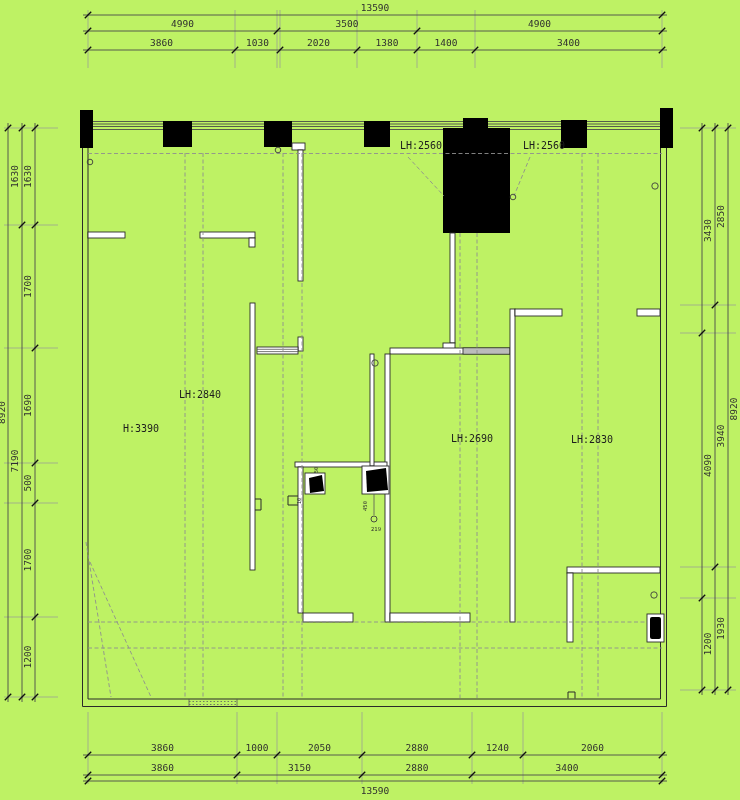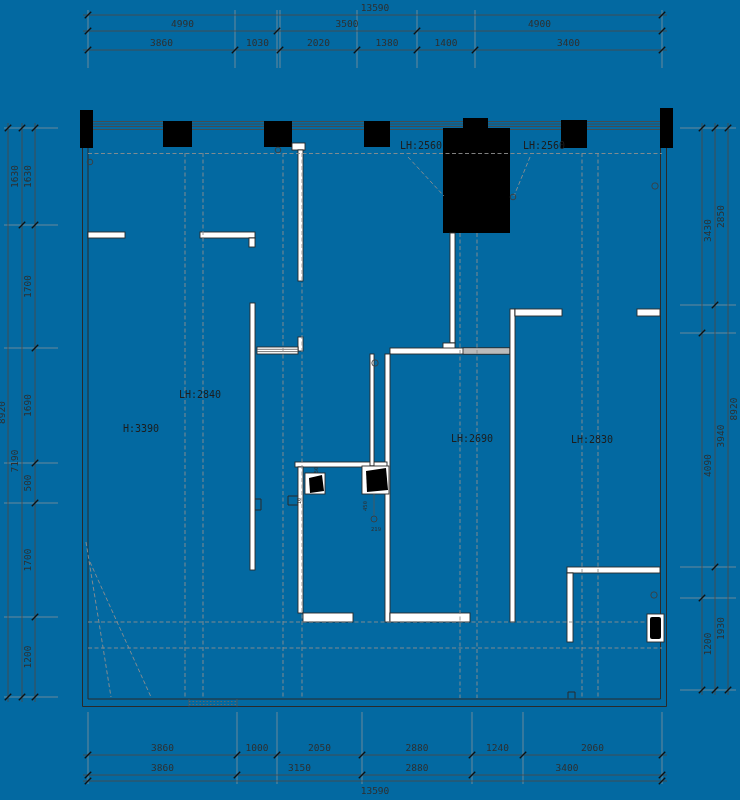--- a/index.html
+++ b/index.html
@@ -1,16 +1,16 @@
 <!DOCTYPE html>
 <html><head>
 <meta charset="utf-8">
 <style>
   html,body{margin:0;padding:0;background:#ffffff;}
-  #canvas{position:relative;width:740px;height:800px;background:#0369a1;overflow:hidden;
+  #canvas{position:relative;width:740px;height:800px;background:#bef264;overflow:hidden;
           font-family:"DejaVu Sans Mono", monospace;}
   svg{position:absolute;left:0;top:0;}
   .wall{stroke:#2a2a2a;stroke-width:1;fill:none;}
   .wallfill{stroke:#2a2a2a;stroke-width:0.9;fill:#ffffff;}
   .black{fill:#000000;stroke:none;}
   .win{stroke:#4a4a4a;stroke-width:0.9;}
   .dashed{stroke:#8f8f8f;stroke-width:0.9;stroke-dasharray:4 2.5;fill:none;}
   .dim{stroke:#4a4a4a;stroke-width:0.9;fill:none;}
   .ext{stroke:#9a9a9a;stroke-width:0.7;}
   .tick{stroke:#101010;stroke-width:1.3;}

